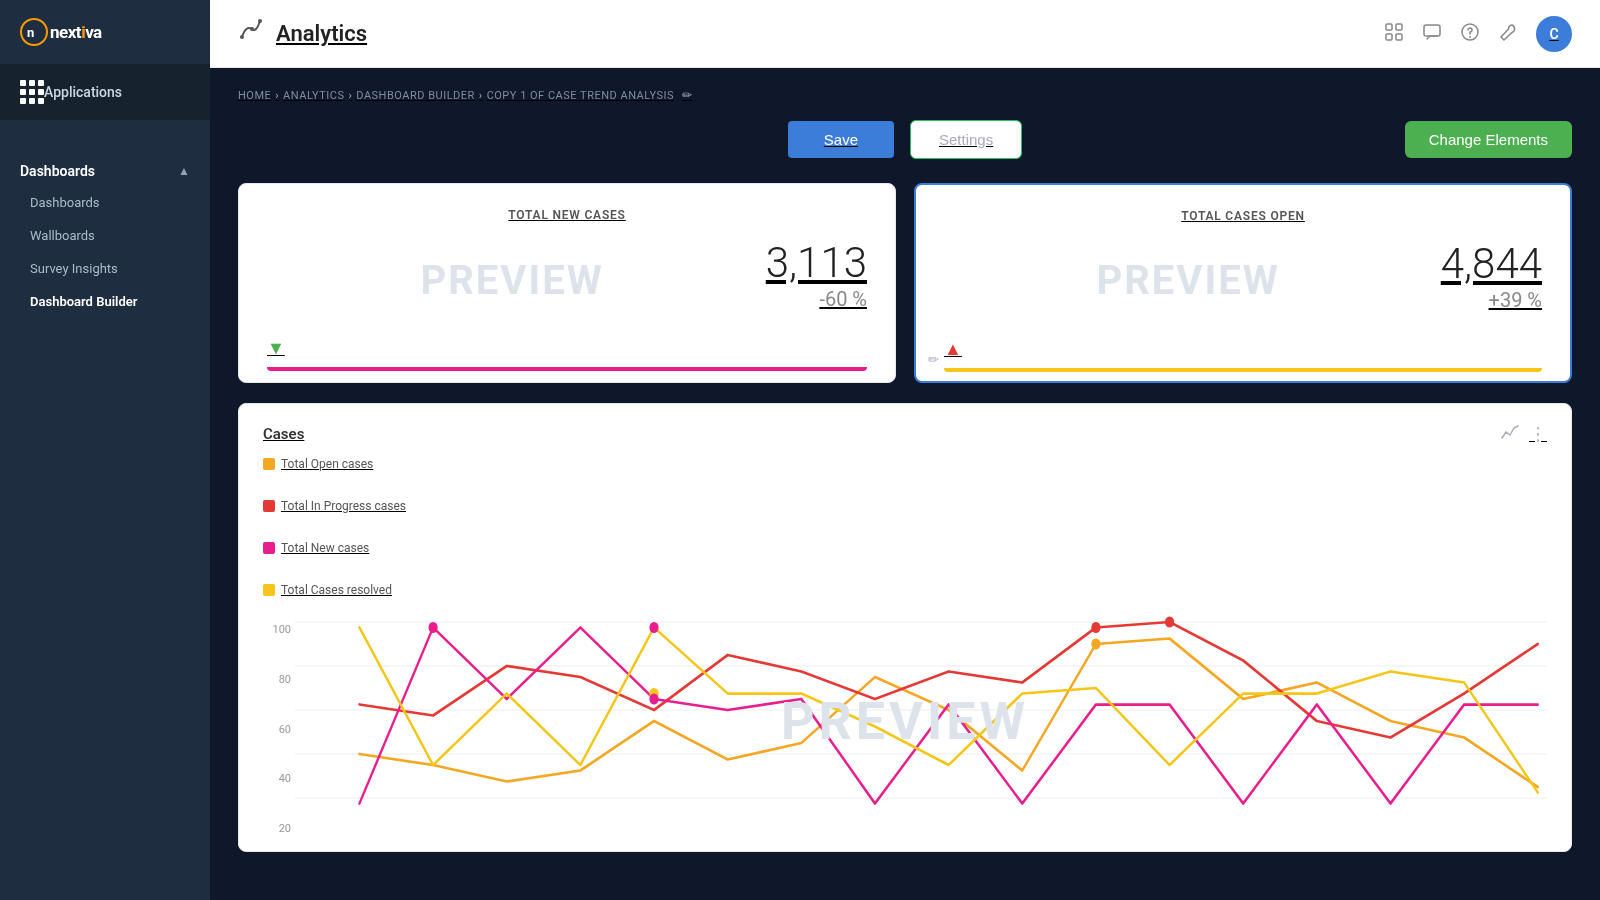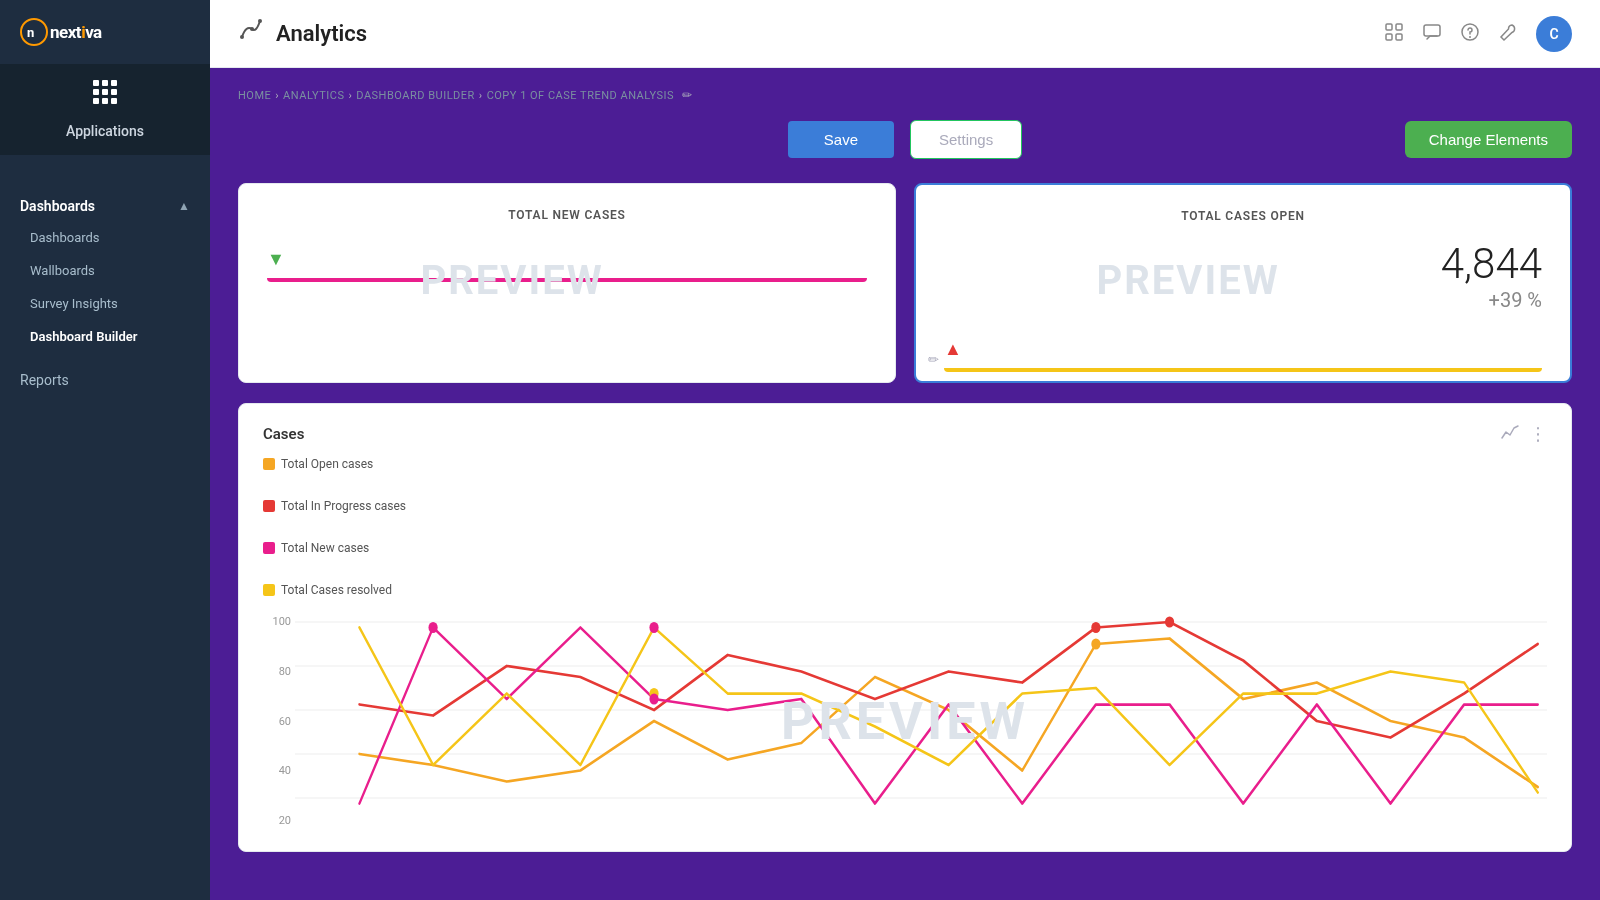--- a/index.html
+++ b/index.html
@@ -23,25 +23,24 @@
     }
     .logo-text {
       font-size: 22px;
       font-weight: 700;
       color: #fff;
     }
     .logo-dot { color: #f90; }
     .sidebar-apps {
       display: flex;
       align-items: center;
-      gap: 19px;
+      gap: 0;
       padding: 16px 20px;
       background: #16232f;
       cursor: pointer;
-      flex-direction: column;
     }
     .apps-grid {
       display: grid;
       grid-template-columns: repeat(3, 6px);
       grid-template-rows: repeat(3, 6px);
       gap: 3px;
     }
     .apps-grid-dot {
       width: 6px; height: 6px;
       background: #fff;
@@ -84,22 +83,23 @@
       font-size: 14px;
       color: #a8bdcc;
       cursor: pointer;
     }
 
     
     .main {
       flex: 1;
       display: flex;
       flex-direction: column;
-      background: #4c1d95;
+      background: #0f172a;
       overflow-y: auto;
+      text-decoration: underline;
     }
 
     
     .topbar {
       background: #fff;
       border-bottom: 1px solid #e5e9ef;
       padding: 0 28px;
       height: 68px;
       display: flex;
       align-items: center;
@@ -415,23 +415,20 @@
       <span>Wallboards</span>
     </div>
     <div class="sidebar-item">
       <span>Survey Insights</span>
     </div>
     <div class="sidebar-item active">
       <span>Dashboard Builder</span>
     </div>
   </div>
 
-  <div class="sidebar-top-level">
-    <span>Reports</span>
-  </div>
 </aside>
 
 <main class="main">
 
   <header class="topbar">
     <div class="topbar-left">
       <span class="analytics-icon">
         <svg width="28" height="28" viewBox="0 0 28 28" fill="none">
           <path d="M4 20 Q8 8 14 12 Q18 16 22 4" stroke="#555" stroke-width="2" fill="none" stroke-linecap="round"></path>
           <circle cx="4" cy="20" r="2" fill="#555"></circle>
@@ -489,20 +486,26 @@
       <button class="btn-save">Save</button>
       <button class="btn-settings">Settings</button>
       <button class="btn-change-elements">Change Elements</button>
     </div>
 
     <div class="stat-cards">
 
       <div class="stat-card">
         <div class="stat-card-title">TOTAL NEW CASES</div>
         <div class="stat-preview">PREVIEW</div>
+        <div class="stat-card-body">
+          <div>
+            <div class="stat-value">3,113</div>
+            <div class="stat-change">-60 %</div>
+          </div>
+        </div>
         <div class="stat-footer">
           <span class="stat-arrow-down">▼</span>
         </div>
         <div class="stat-bar stat-bar-pink"></div>
       </div>
 
       <div class="stat-card selected">
         <div class="stat-card-title">TOTAL CASES OPEN</div>
         <div class="stat-preview">PREVIEW</div>
         <div class="stat-card-body">
@@ -547,21 +550,21 @@
           <span>Total New cases</span>
         </div>
         <div class="legend-item">
           <div class="legend-dot" style="background:#f5c518;"></div>
           <span>Total Cases resolved</span>
         </div>
       </div>
 
       <div class="chart-container">
         
-        <div class="y-labels" style="left:0;top:0;width:32px;height:100%;">
+        <div class="y-labels" style="left:0;top:8px;width:32px;height:100%;">
           <span class="y-label">100</span>
           <span class="y-label">80</span>
           <span class="y-label">60</span>
           <span class="y-label">40</span>
           <span class="y-label">20</span>
         </div>
         <div class="chart-preview-text">PREVIEW</div>
         <svg class="chart-svg" viewBox="0 0 1360 200" preserveAspectRatio="none" style="margin-left:32px;width:calc(100% - 32px);">
 
           <line x1="0" y1="10" x2="1360" y2="10" stroke="#eee" stroke-width="1"></line>

